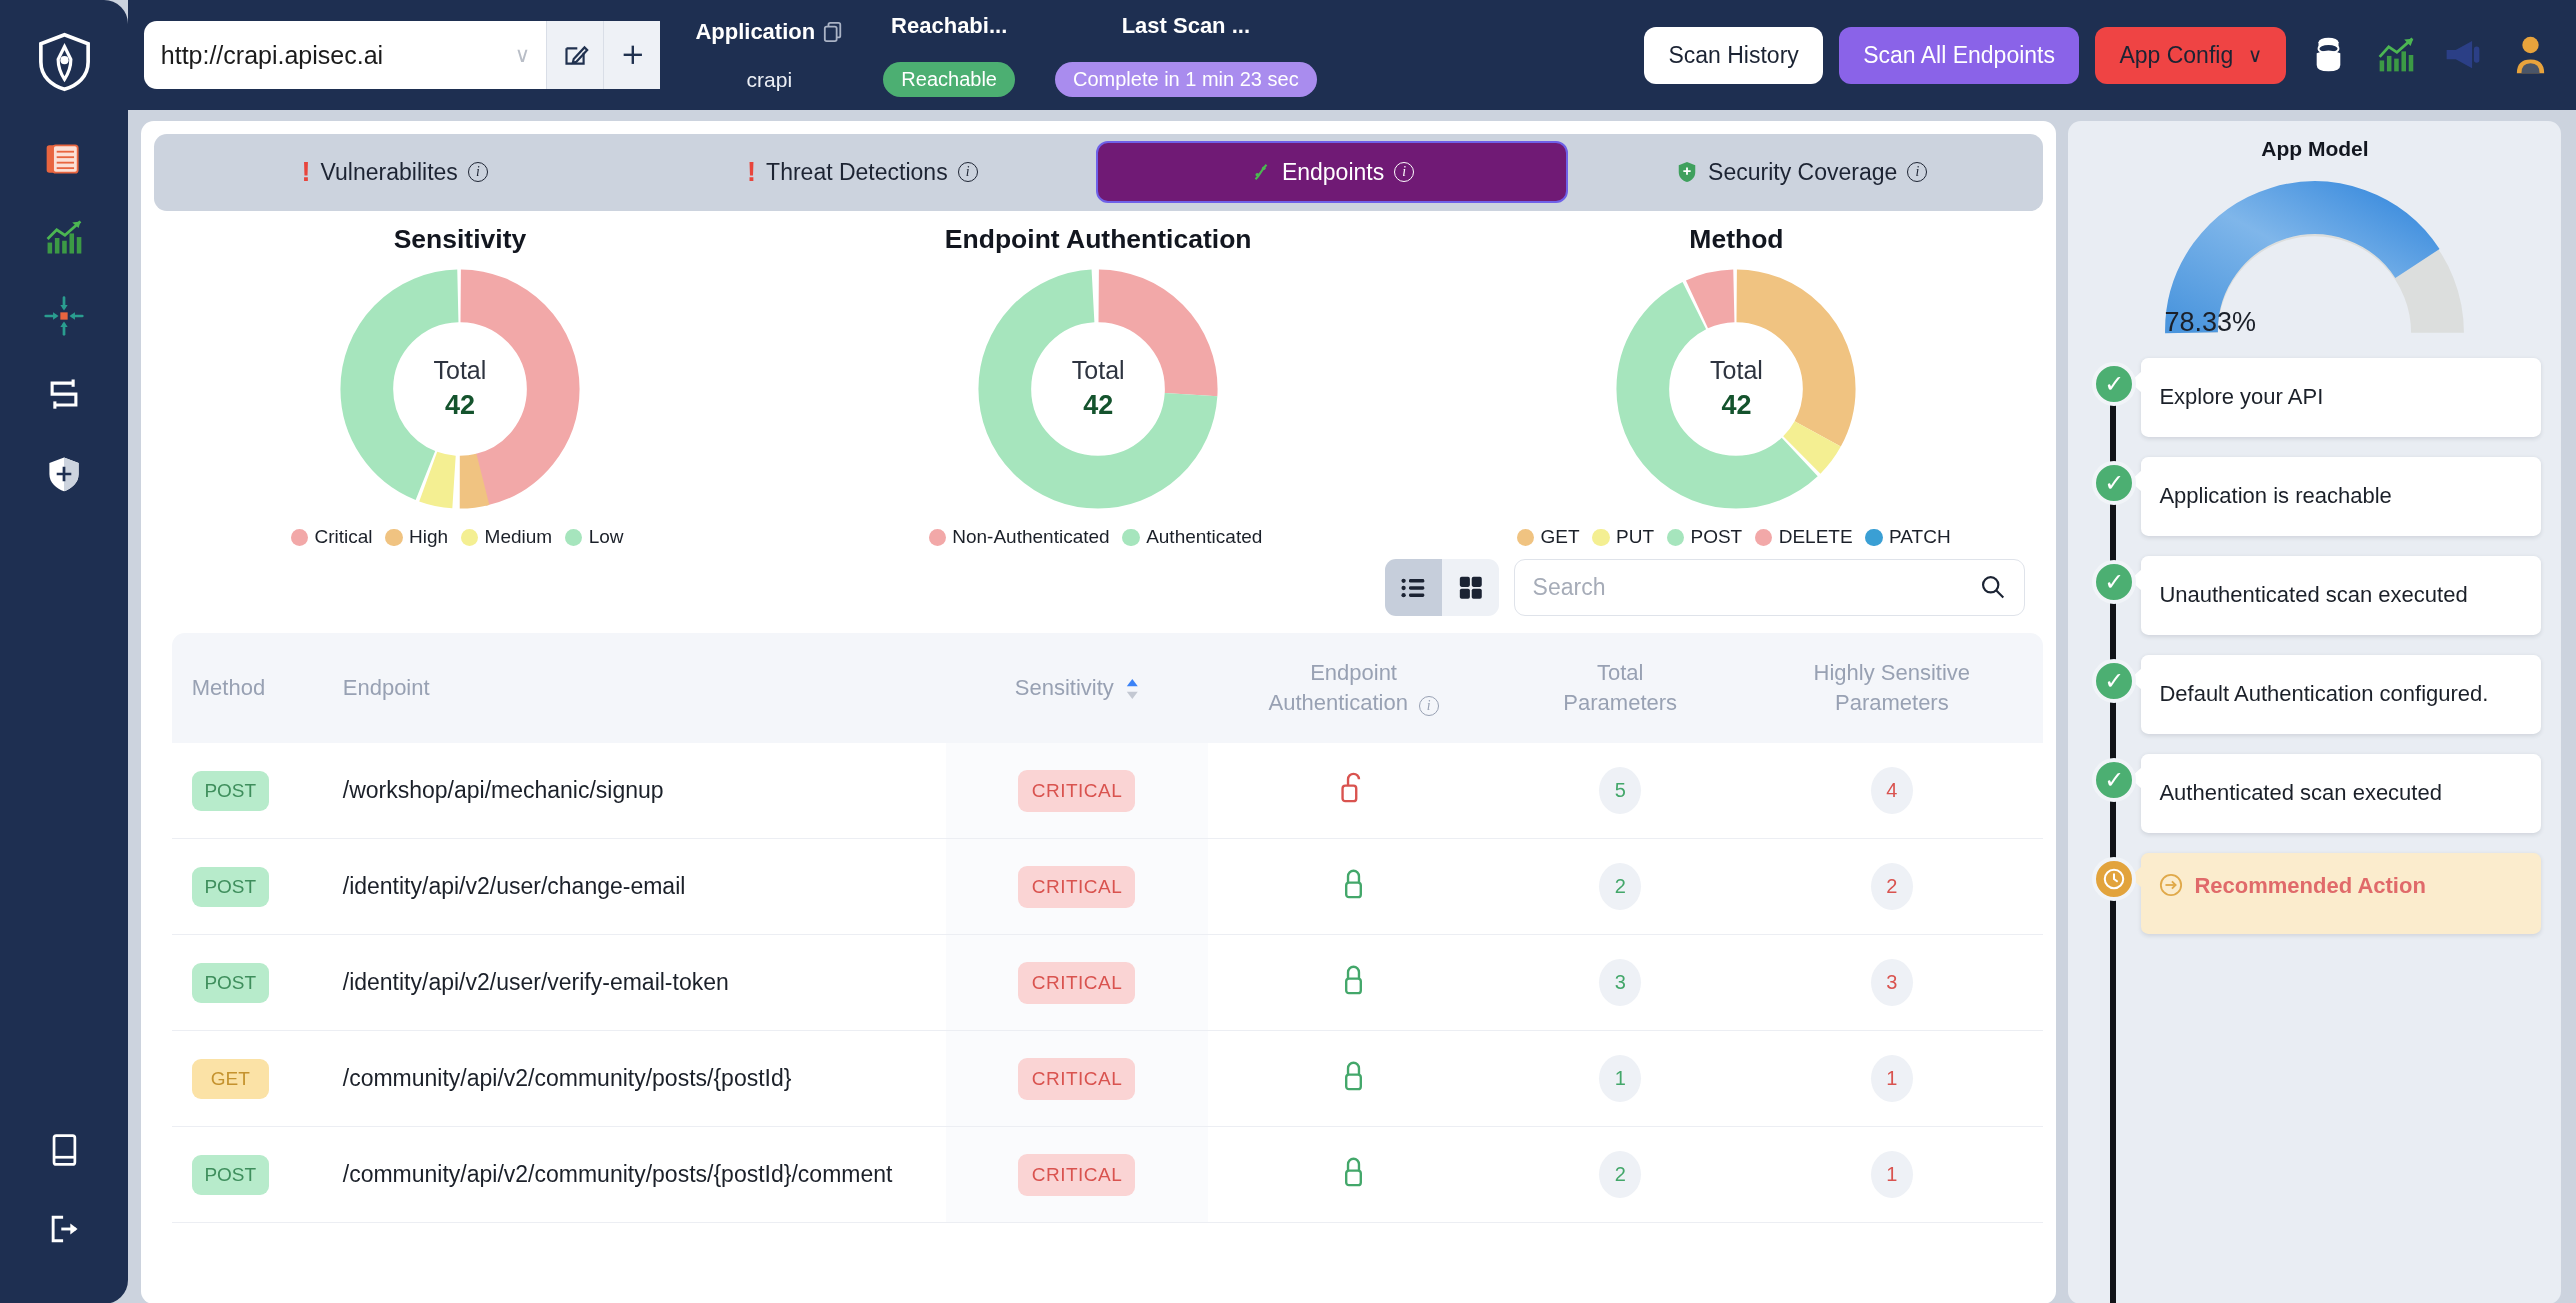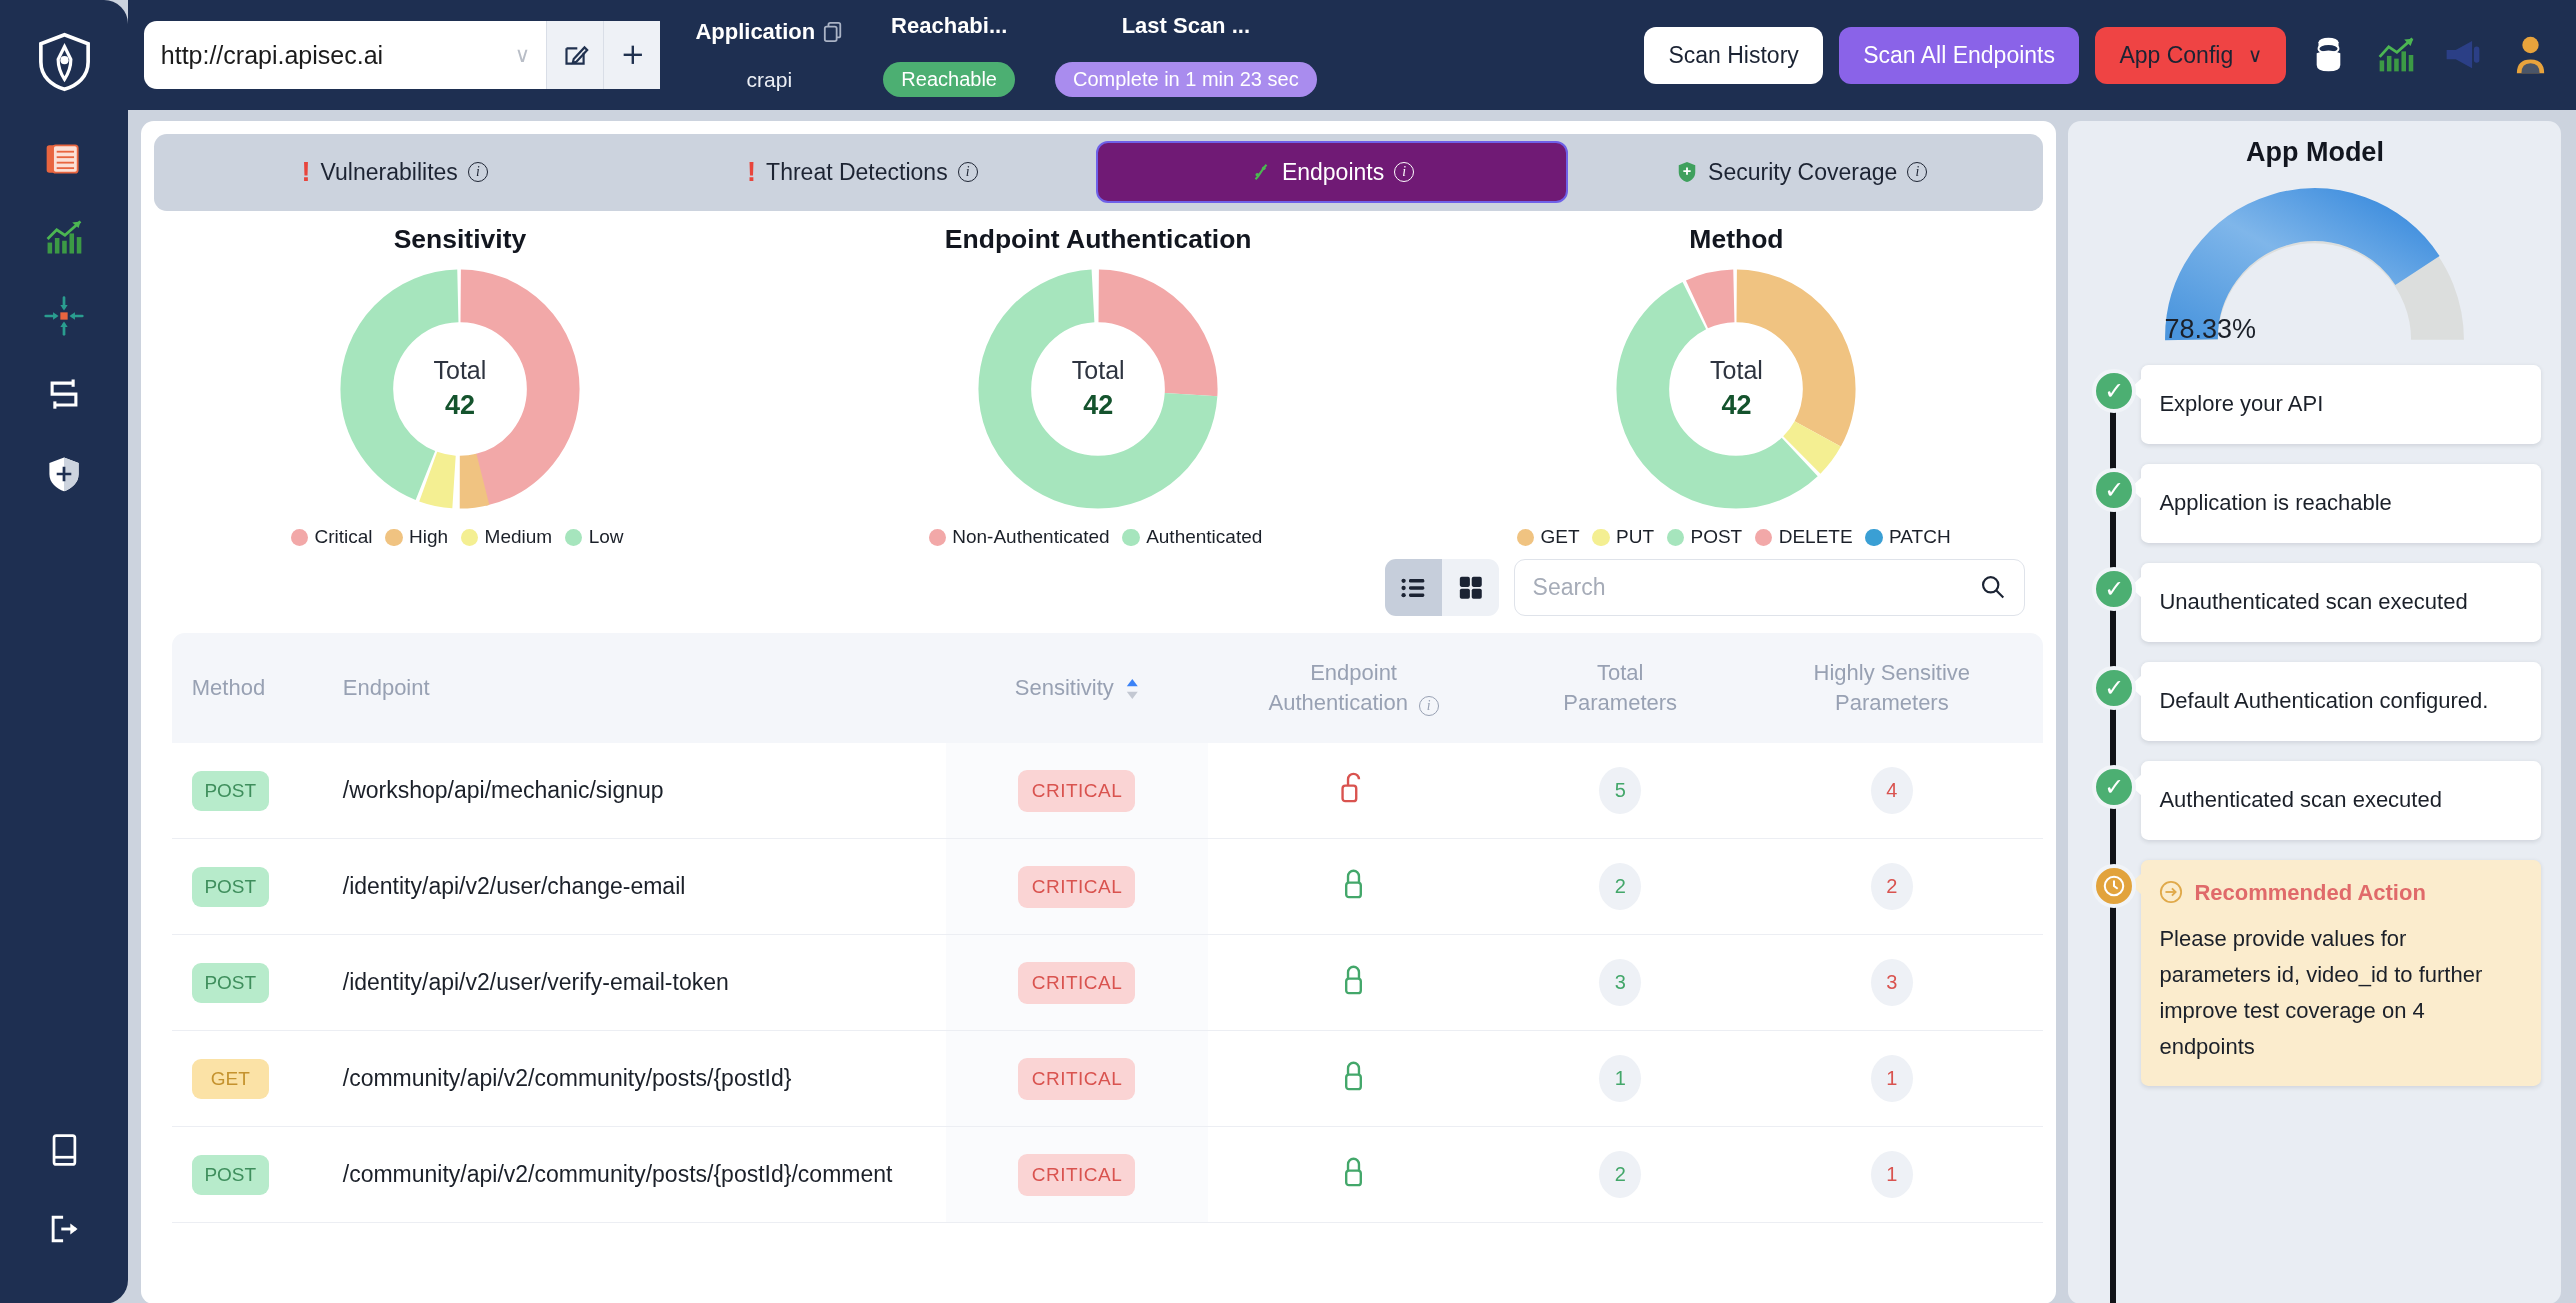--- a/index.html
+++ b/index.html
@@ -164,21 +164,21 @@
   }
   .count-chip.green { color: #43a76a; }
   .count-chip.red { color: #d9534f; }
 
   
   .right-panel {
     width: 493px; flex: 0 0 493px; background: #e9edf3;
     border-radius: 12.8px; display: flex; flex-direction: column;
     padding: 16.4px 20px 0 20px; overflow: hidden; position: relative;
   }
-  .rp-title { text-align: center; font-size: 27px; font-weight: bold; color: #12161f; }
+  .rp-title { text-align: center; font-size: 21px; font-weight: bold; color: #12161f; }
   .gauge-wrap { position: relative; width: 301px; height: 164px; margin: 14.6px auto 0 auto; }
   .gauge-val {
     position: absolute; bottom: 1.8px; left: 0; right: 0; 
     font-size: 27px; color: #1b2029;
   }
   .timeline { position: relative; margin-top: 18px; padding-left: 53px; flex: 1 1 auto; }
   .tl-line { position: absolute; left: 22px; top: 14.6px; bottom: -37px; width: 5.5px; background: #111318; }
   .tl-item { position: relative; margin-bottom: 20px; }
   .tl-dot {
     position: absolute; left: -49px; top: 3.7px; width: 44px; height: 44px; border-radius: 50%;
@@ -729,21 +729,20 @@
             </div>
             <div class="tl-card rec">
               <div class="rec-head">
                 <svg width="24" height="24" viewBox="0 0 26 26">
                   <circle cx="13" cy="13" r="11" fill="none" stroke="#e0a94a" stroke-width="2"></circle>
                   <line x1="7" y1="13" x2="18" y2="13" stroke="#e0a94a" stroke-width="2"></line>
                   <polyline points="14,9 18,13 14,17" fill="none" stroke="#e0a94a" stroke-width="2"></polyline>
                 </svg>
                 <span>Recommended Action</span>
               </div>
-              <div class="rec-body">Please provide values for parameters id, video_id to further improve test coverage on 4 endpoints</div>
             </div>
           </div>
         </div>
       </div>
 
     </div>
   </div>
 </div>
 
 

